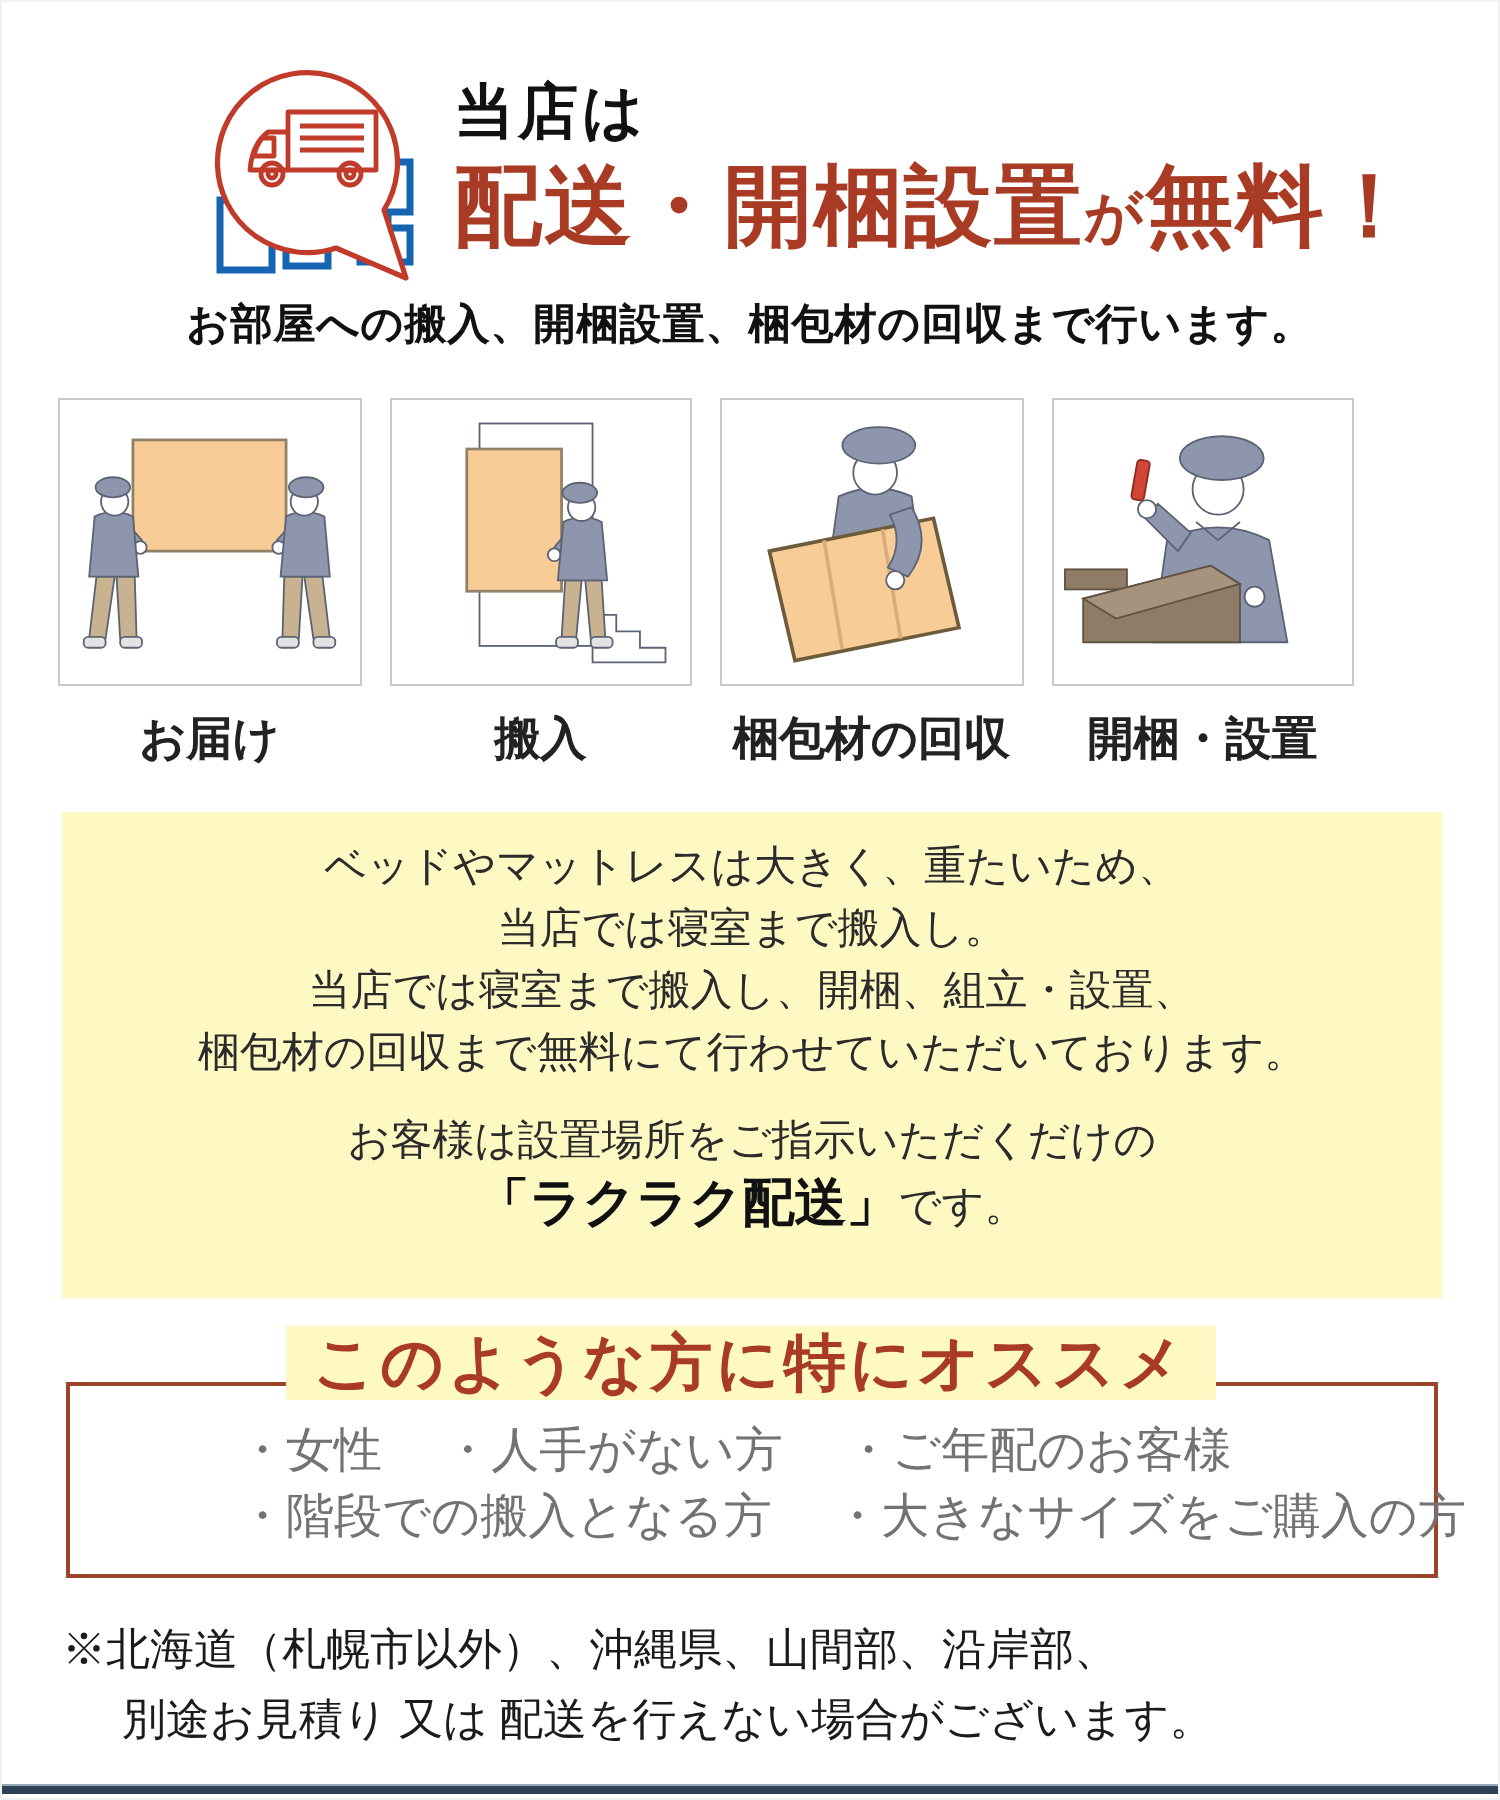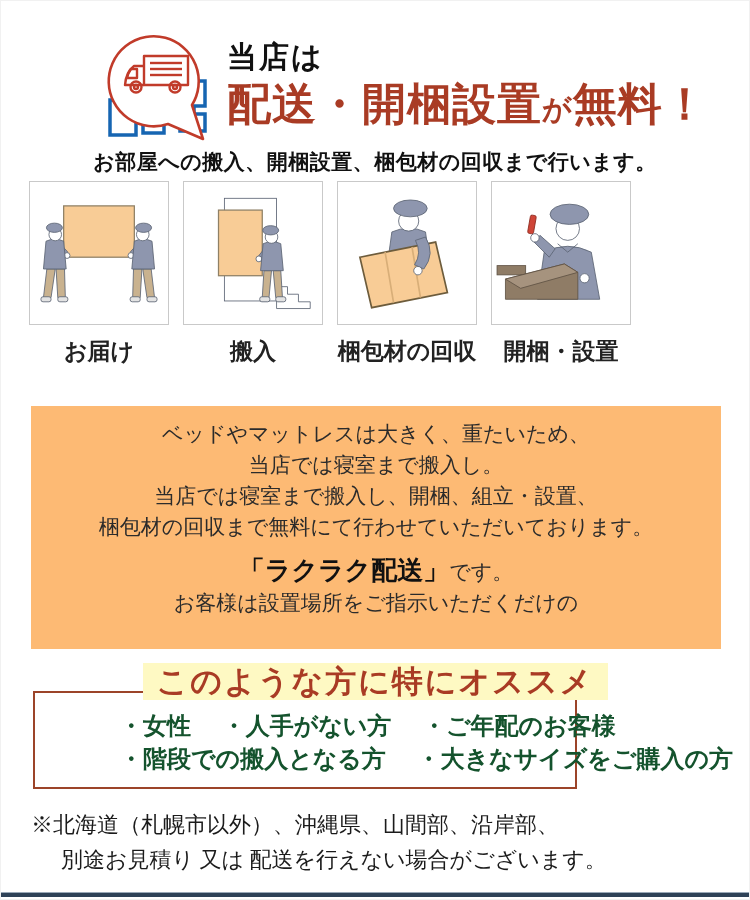--- a/index.html
+++ b/index.html
@@ -12,38 +12,38 @@
   .hero-icon{position:absolute;left:98px;top:26px;width:114px;height:118px;}
   .hero-icon svg{width:100%;height:100%;display:block;}
   .hero-text{position:absolute;left:226px;top:38px;white-space:nowrap;}
   .hero-intro{font-size:30px;font-weight:bold;color:#111;letter-spacing:2px;line-height:36px;}
   .hero-title{margin-top:4px;font-weight:bold;color:#a93b24;line-height:50px;letter-spacing:1px;}
   .hero-title .big{font-size:44px;}
   .hero-title .small{font-size:29px;}
   .subtitle{position:absolute;top:147px;left:0;width:100%;text-align:center;
     font-size:21px;font-weight:bold;color:#111;letter-spacing:0.5px;}
   
-  .steps{position:absolute;top:180px;left:28px;width:602px;display:flex;gap:14px;}
+  .steps{position:absolute;top:198px;left:28px;width:648px;display:flex;gap:14px;}
   .step{flex:1;min-width:0;}
   .step-card{height:144px;border:1px solid #c9c9c9;background:#fff;box-sizing:border-box;}
   .step-card svg{width:100%;height:100%;display:block;}
   .step-label{margin-top:11px;text-align:center;font-size:23px;font-weight:600;color:#222;white-space:nowrap;}
   
   .info-panel{position:absolute;top:405px;left:30px;width:690px;height:243px;
-    background:#fdba74;text-align:center;font-size:21px;color:#2b2b2b;
+    background:#fef9c3;text-align:center;font-size:21px;color:#2b2b2b;
     line-height:31px;padding-top:12px;box-sizing:border-box;}
   .info-panel .gap{height:13px;}
   .emph{font-size:26px;font-weight:bold;color:#111;}
   
   .rec-heading{position:absolute;top:662px;left:0;width:100%;text-align:center;z-index:2;}
   .rec-heading span{display:inline-block;background:#fef9c3;padding:0 14px;
     font-size:31px;font-weight:bold;color:#a93b24;letter-spacing:2px;line-height:37px;}
-  .rec-box{position:absolute;top:690px;left:32px;width:544px;height:98px;
+  .rec-box{position:absolute;top:690px;left:32px;width:686px;height:98px;
     border:2px solid #9c4429;box-sizing:border-box;z-index:1;
-    padding:16px 0 0 84px;font-size:24px;color:#14532d;line-height:33px;white-space:nowrap;font-weight:bold;}
+    padding:16px 0 0 84px;font-size:24px;color:#737373;line-height:33px;white-space:nowrap;}
   
   .note{position:absolute;top:806px;left:30px;
     font-family:"Liberation Serif","DejaVu Serif",serif;
     font-size:22px;color:#1b1b1b;line-height:35px;white-space:nowrap;}
   .note .indent{padding-left:30px;}
   
   .bottom-rule{position:absolute;top:891px;left:0;width:750px;height:5px;
     background:#2e4257;border-top:1px solid #9aa9b8;box-sizing:border-box;}
 </style>
 </head>
@@ -165,22 +165,22 @@
     </div>
 
   </div>
 
   <div class="info-panel">
     <div>ベッドやマットレスは大きく、重たいため、</div>
     <div>当店では寝室まで搬入し。</div>
     <div>当店では寝室まで搬入し、開梱、組立・設置、</div>
     <div>梱包材の回収まで無料にて行わせていただいております。</div>
     <div class="gap"></div>
+    <div>お客様は設置場所をご指示いただくだけの</div>
     <div><span class="emph">「ラクラク配送」</span><span>です。</span></div>
-    <div>お客様は設置場所をご指示いただくだけの</div>
   </div>
 
   <div class="rec-heading">
     <span>このような方に特にオススメ</span>
   </div>
   <div class="rec-box">
     <div>・女性　 ・人手がない方　 ・ご年配のお客様</div>
     <div>・階段での搬入となる方　 ・大きなサイズをご購入の方</div>
   </div>
 

